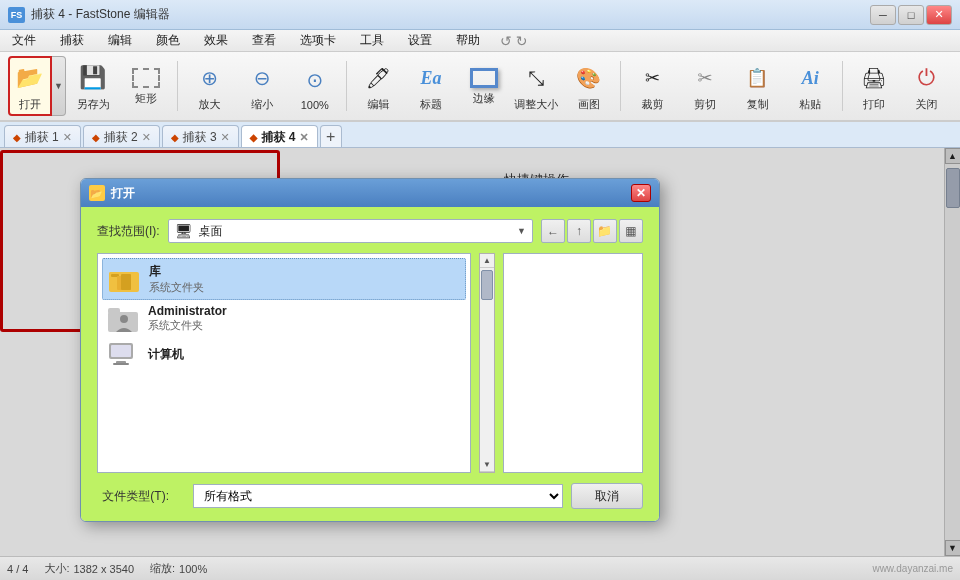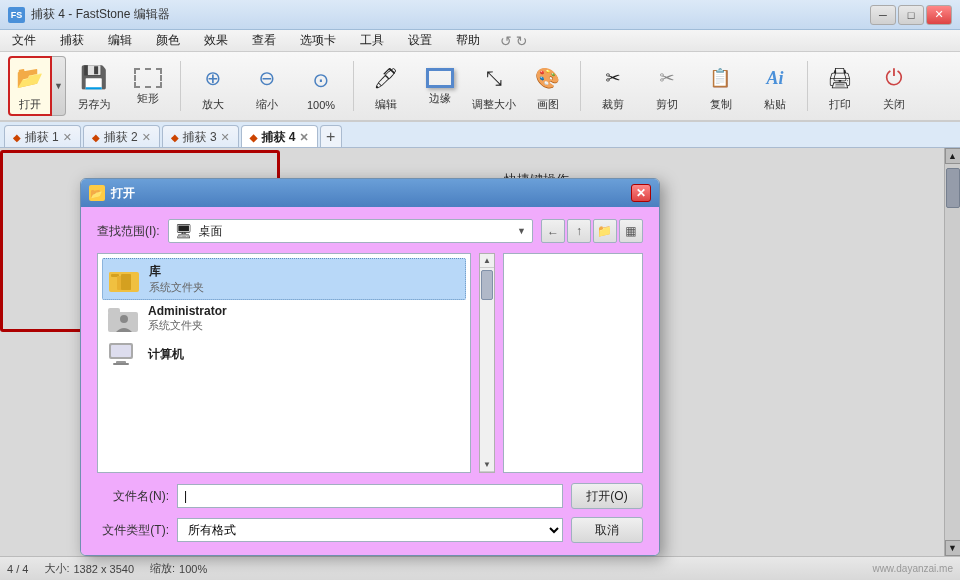--- a/index.html
+++ b/index.html
@@ -322,21 +322,21 @@
     .dialog-close-btn {
       width: 20px; height: 18px;
       background: linear-gradient(to bottom, #f88, #d44);
       border: 1px solid #a00;
       border-radius: 3px;
       display: flex; align-items: center; justify-content: center;
       cursor: pointer; color: white; font-size: 12px; font-weight: bold;
     }
     .dialog-body {
       padding: 12px 16px;
-      background: #f0abfc;
+      background: #bef264;
     }
     .dialog-location-bar {
       display: flex;
       align-items: center;
       margin-bottom: 10px;
       gap: 8px;
     }
     .location-label {
       font-size: 12px; color: #333; white-space: nowrap;
     }
@@ -453,20 +453,21 @@
       font-size: 12px;
       display: flex; align-items: center; justify-content: center;
     }
     .dialog-select {
       flex: 1;
       height: 24px;
       border: 1px solid #a0b0c0;
       background: white;
       padding: 0 6px;
       font-size: 12px;
+      margin-left: 16px;
     }
   </style>
 </head>
 <body>
 
 <div class="title-bar">
   <div class="title-bar-left">
     <div class="title-icon">FS</div>
     <span>捕获 4 - FastStone 编辑器</span>
   </div>
@@ -531,20 +532,24 @@
     <div class="tool-label">100%</div>
   </div>
 
   <div class="tool-separator"></div>
 
   <div class="tool-btn">
     <div class="tool-icon" style="font-size:20px;">🖊</div>
     <div class="tool-label">编辑</div>
   </div>
 
+  <div class="tool-btn">
+    <div class="tool-icon" style="font-size:18px; color:#4a90d9; font-weight:bold; font-family:serif; font-style:italic;">Ea</div>
+    <div class="tool-label">标题</div>
+  </div>
 
   <div class="tool-btn">
     <div class="tool-icon" style="font-size:16px; width:28px; height:20px; border: 3px solid #5588cc; box-shadow: 2px 2px 4px rgba(0,0,0,0.3);"></div>
     <div class="tool-label">边缘</div>
   </div>
 
   <div class="tool-btn">
     <div class="tool-icon" style="font-size:20px;">⤡</div>
     <div class="tool-label">调整大小</div>
   </div>
@@ -718,27 +723,20 @@
             <div class="mini-scroll-arrow">▲</div>
             <div class="mini-scroll-thumb"></div>
             <div class="mini-scroll-arrow" style="margin-top:auto;">▼</div>
           </div>
 
           <div class="preview-panel"></div>
         </div>
 
         <div class="dialog-bottom">
           <div class="dialog-row">
-            <span class="dialog-row-label">文件名(N):</span>
-            <input class="dialog-input" type="text" value="|" style="">
-            <div class="dialog-btn">
-              <span>打开(O)</span>
-            </div>
-          </div>
-          <div class="dialog-row">
             <span class="dialog-row-label">文件类型(T):</span>
             <select class="dialog-select">
               <option>所有格式</option>
             </select>
             <div class="dialog-btn">
               <span>取消</span>
             </div>
           </div>
         </div>
       </div>

